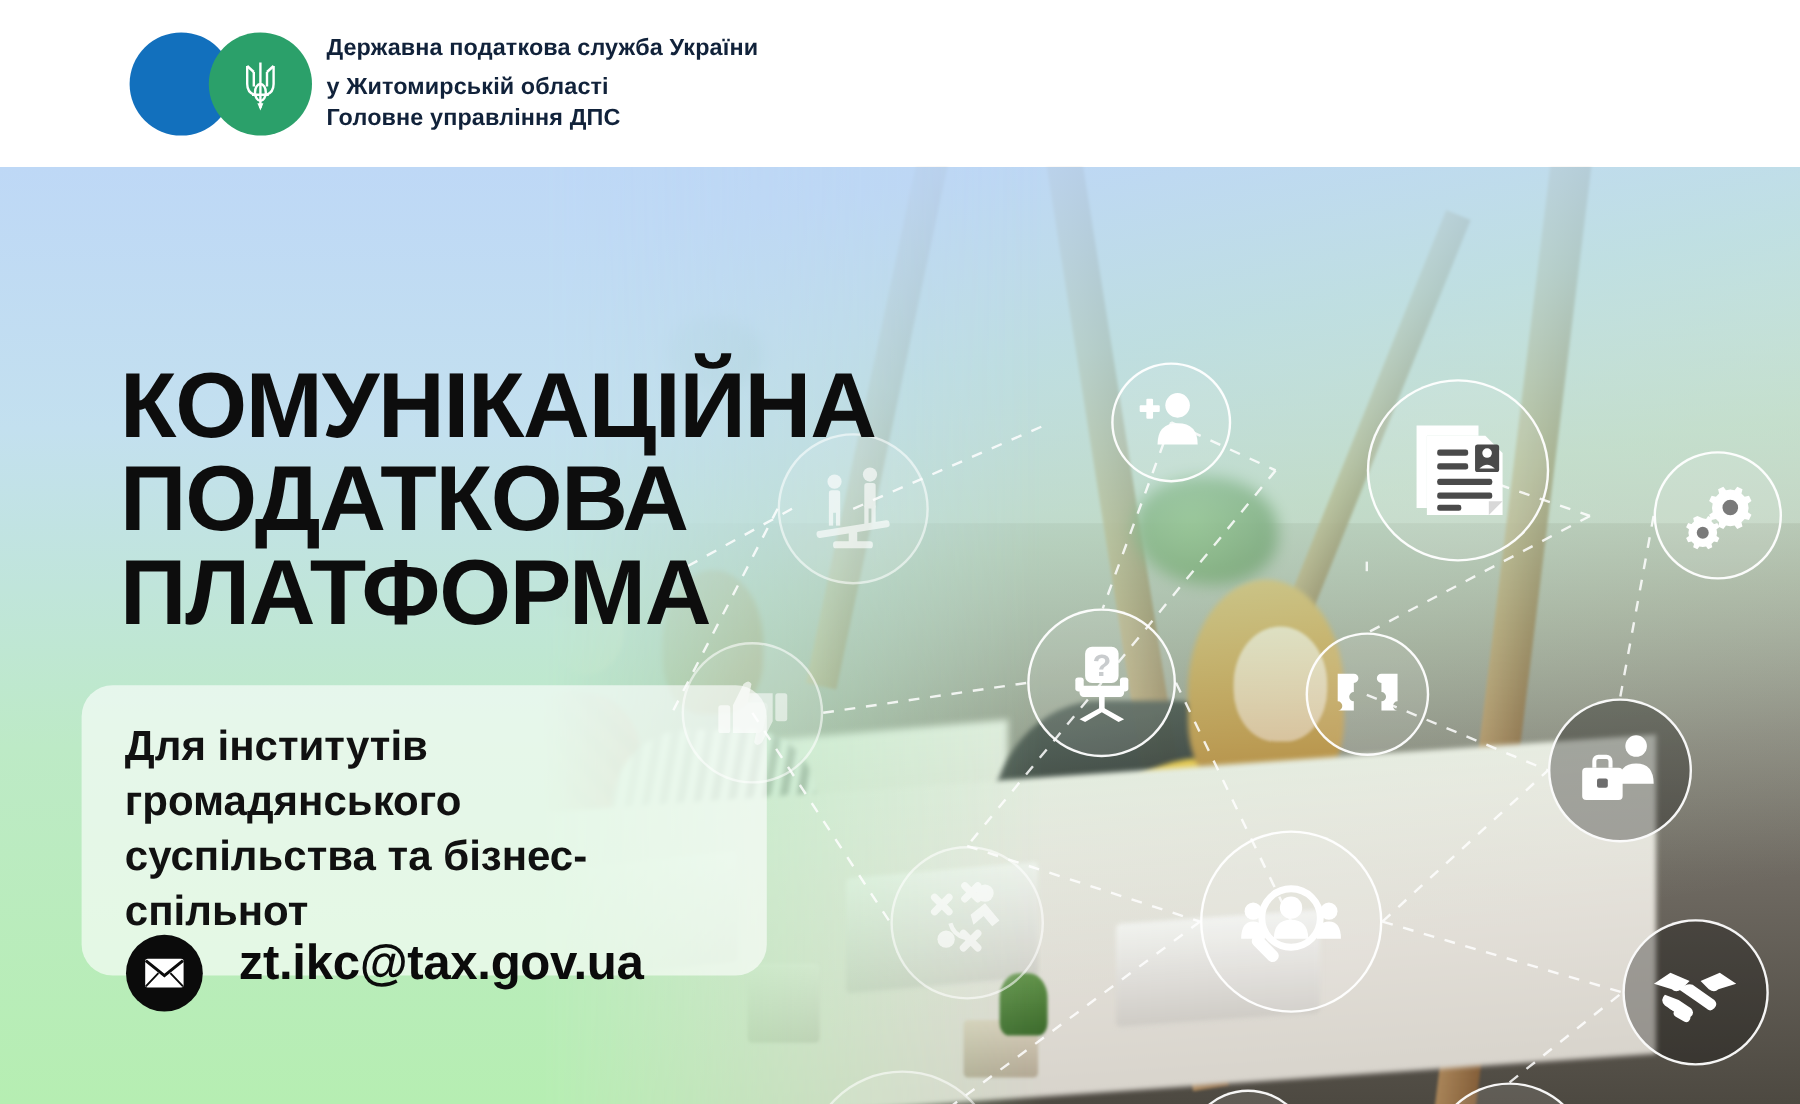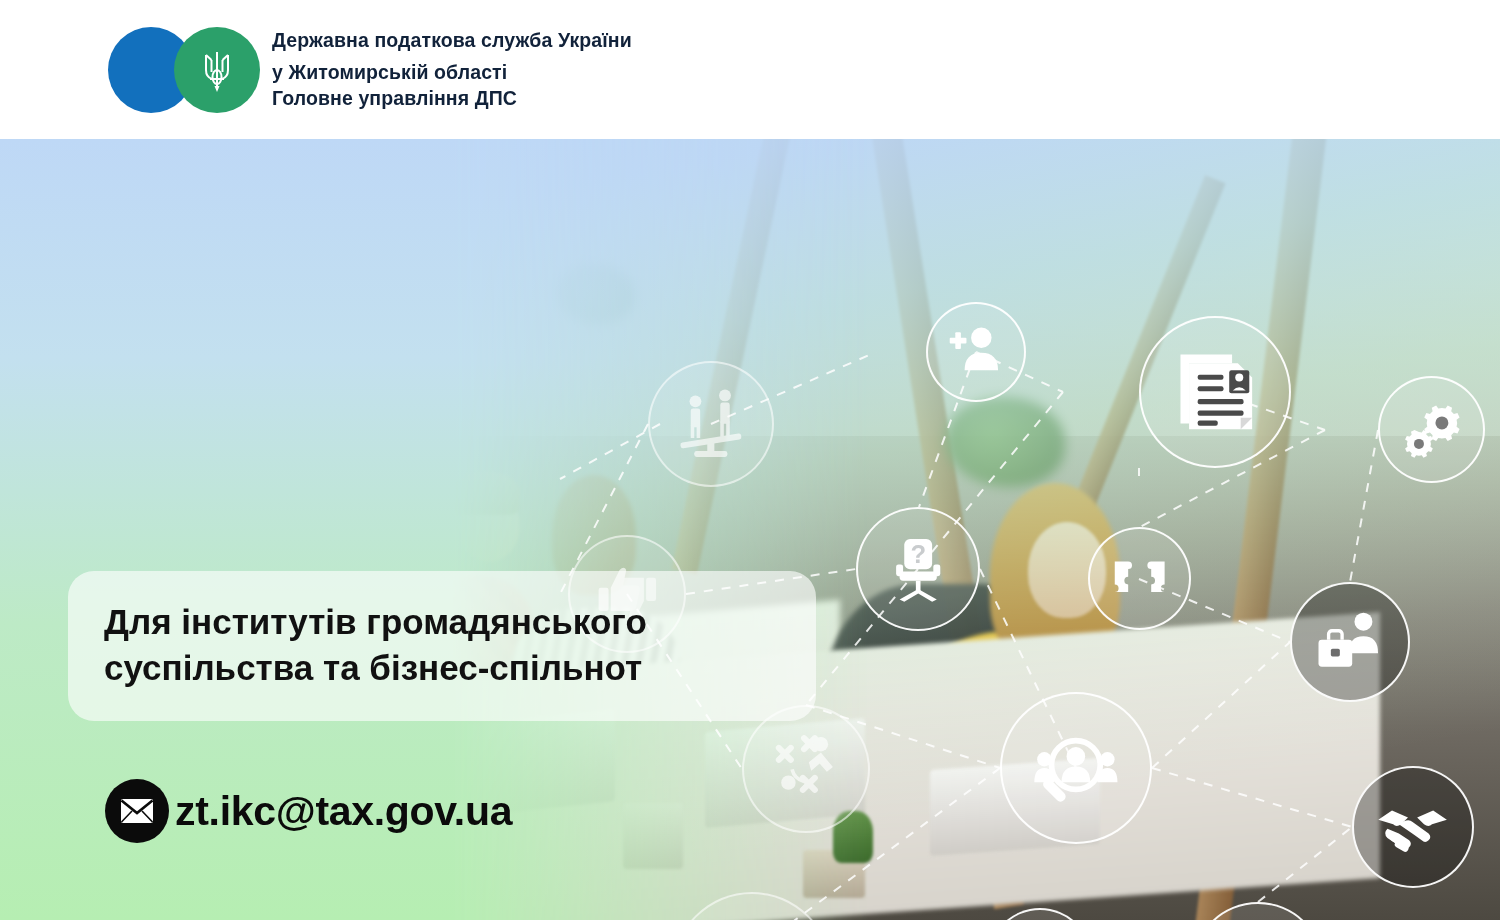--- a/index.html
+++ b/index.html
@@ -146,30 +146,30 @@
   .ic{fill:#ffffff;}
 
   
   .content{position:absolute;left:0;top:139px;width:1500px;height:781px;z-index:30;pointer-events:none;}
   .headline{
     position:absolute;left:100px;top:160px;
     font-size:77px;line-height:78px;font-weight:bold;
     letter-spacing:-1px;color:#0d0d0d;margin:0;white-space:pre-line;
   }
   .subtitle-box{
-    position:absolute;left:68px;top:432px;width:748px;
+    position:absolute;left:68px;top:432px;width:571px;
     background:rgba(255,255,255,.62);
     border-radius:26px;
     padding:28px 36px 30px 36px;box-sizing:border-box;
   }
   .subtitle{
     margin:0;font-size:35px;line-height:46px;font-weight:bold;color:#111111;
   }
   .email-row{
-    position:absolute;left:105px;top:640px;display:flex;align-items:center;gap:6px;
+    position:absolute;left:105px;top:640px;display:flex;gap:30px;
   }
   .email-badge{
     width:64px;height:64px;border-radius:50%;background:#0b0b0b;
     display:flex;align-items:center;justify-content:center;flex:none;
   }
   .email-badge svg{width:34px;height:26px;}
   .email-text{font-size:41px;font-weight:bold;color:#0b0b0b;letter-spacing:-.3px;}
 </style>
 </head>
 <body>
@@ -443,20 +443,23 @@
         
       </div>
 
       <div class="node" style="left:1192px;top:763px;width:132px;height:132px;">
         
       </div>
     </div>
   </div>
 
   <div class="content">
+    <h1 class="headline">КОМУНІКАЦІЙНА
+ПОДАТКОВА
+ПЛАТФОРМА</h1>
 
     <div class="subtitle-box">
       <p class="subtitle">Для інститутів громадянського суспільства та бізнес-спільнот</p>
     </div>
 
     <div class="email-row" style="pointer-events:auto;">
       <span class="email-badge">
         <svg viewBox="0 0 34 26">
           <rect x="1" y="1" width="32" height="24" rx="2" fill="#ffffff"></rect>
           <path d="M1.5 2.5 L17 15 L32.5 2.5" fill="none" stroke="#0b0b0b" stroke-width="2.6"></path>

